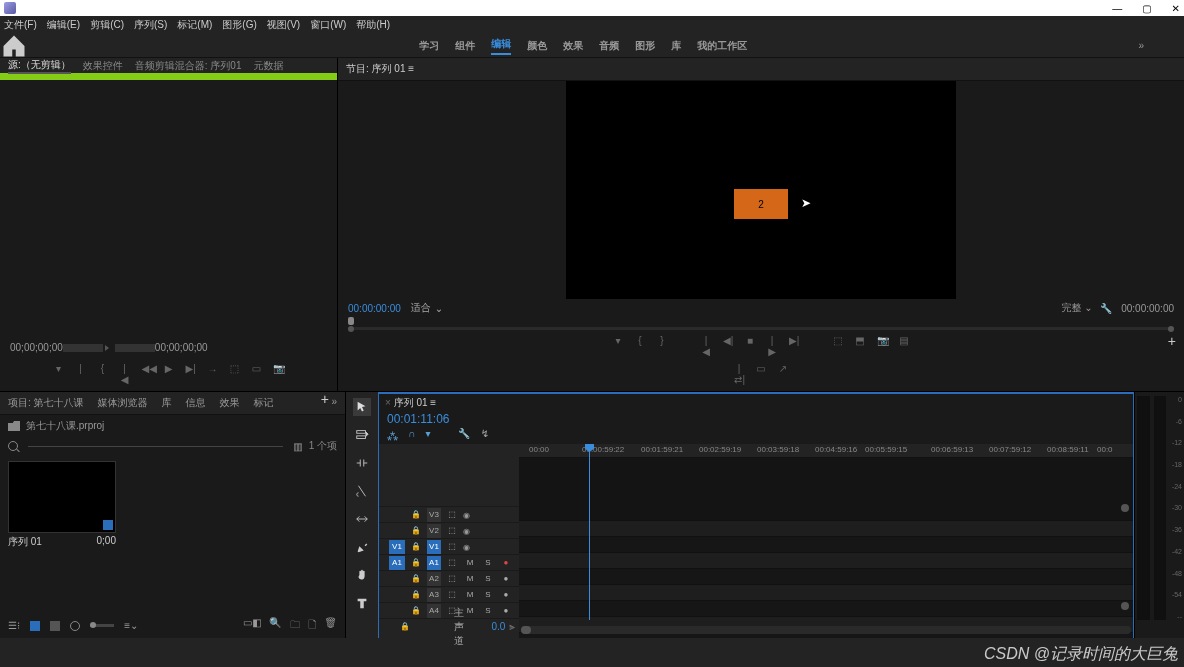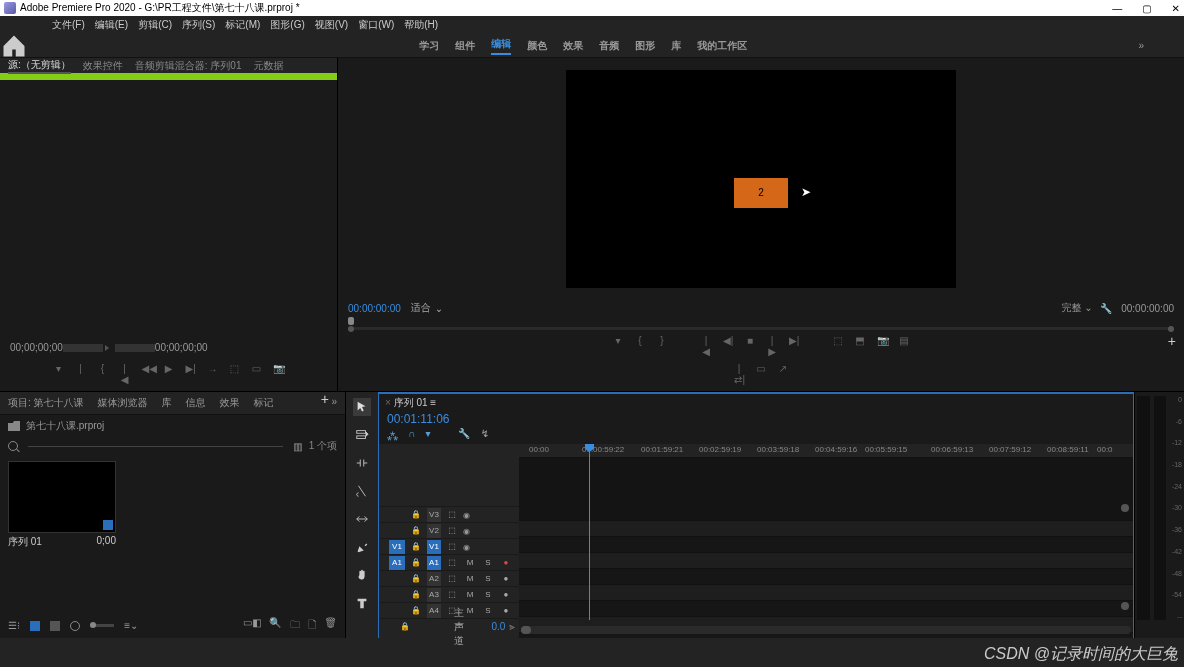--- a/index.html
+++ b/index.html
@@ -1,20 +1,20 @@
 <!DOCTYPE html>
 <html><head>
 <meta charset="utf-8">
 <style>
 * { margin: 0; padding: 0; box-sizing: border-box; font-family: "Microsoft YaHei", sans-serif; font-size: 10px; user-select: none; }
 body { background: #232323; color: #999; width: 1184px; height: 667px; overflow: hidden; }
 .titlebar { background: #fff; color: #000; height: 16px; display: flex; align-items: center; padding: 0 4px; }
 .titlebar .logo { width: 12px; height: 12px; background: linear-gradient(135deg, #9a9ae6, #5a5aa0); border-radius: 2px; margin-right: 4px; }
 .titlebar .winbtns { margin-left: auto; display: flex; gap: 20px; font-size: 12px; }
-.menubar { background: #232323; height: 18px; display: flex; align-items: center; padding: 0 4px; gap: 10px; margin-left: 48px; }
+.menubar { background: #232323; height: 18px; display: flex; align-items: center; padding: 0 4px; gap: 10px; }
 .menubar span { color: #ccc; }
 .topbar { background: #232323; height: 24px; display: flex; align-items: center; border-bottom: 1px solid #111; }
 .topbar .home { width: 28px; height: 24px; display: flex; align-items: center; justify-content: center; }
 .topbar .workspaces { margin-left: auto; margin-right: auto; display: flex; gap: 16px; align-items: center; font-weight: bold; }
 .topbar .workspaces span { color: #999; }
 .topbar .workspaces .active { color: #3a8dde; border-bottom: 2px solid #3a8dde; padding-bottom: 2px; }
 .topbar .more { margin-right: 40px; color: #999; }
 
 .upper { display: flex; height: 333px; }
 .upper-left { width: 337px; background: #1a1a1a; display: flex; flex-direction: column; }
@@ -114,21 +114,20 @@
 .meters .scale span { font-size: 7px; color: #666; text-align: right; padding-right: 2px; }
 
 .statusbar { height: 14px; background: #232323; display: flex; align-items: center; padding: 0 6px; }
 .watermark { position: absolute; right: 6px; bottom: 2px; color: rgba(230,230,230,0.85); font-size: 16px; font-style: italic; }
 </style>
 </head>
 <body>
 
 <div class="titlebar">
   <div class="logo"></div>
-  <span>Adobe Premiere Pro 2020 - G:\PR工程文件\第七十八课.prproj *</span>
   <div class="winbtns">
     <span>—</span>
     <span>▢</span>
     <span>✕</span>
   </div>
 </div>
 
 <div class="menubar">
   <span>文件(F)</span>
   <span>编辑(E)</span>
@@ -192,20 +191,21 @@
         <span>→</span>
         <span>⬚</span>
         <span>▭</span>
         <span>📷</span>
       </div>
       <span class="addbtn">+</span>
     </div>
   </div>
 
   <div class="upper-right">
+    <div class="program-tab"><span>节目: 序列 01 ≡</span></div>
     <div class="monitor">
       <div class="screen">
         <div class="orange-box">
             <span>2</span>
           </div>
         <div class="cursor">➤</div>
       </div>
     </div>
     <div class="prg-timebar">
       <span class="tc">00:00:00:00</span>

